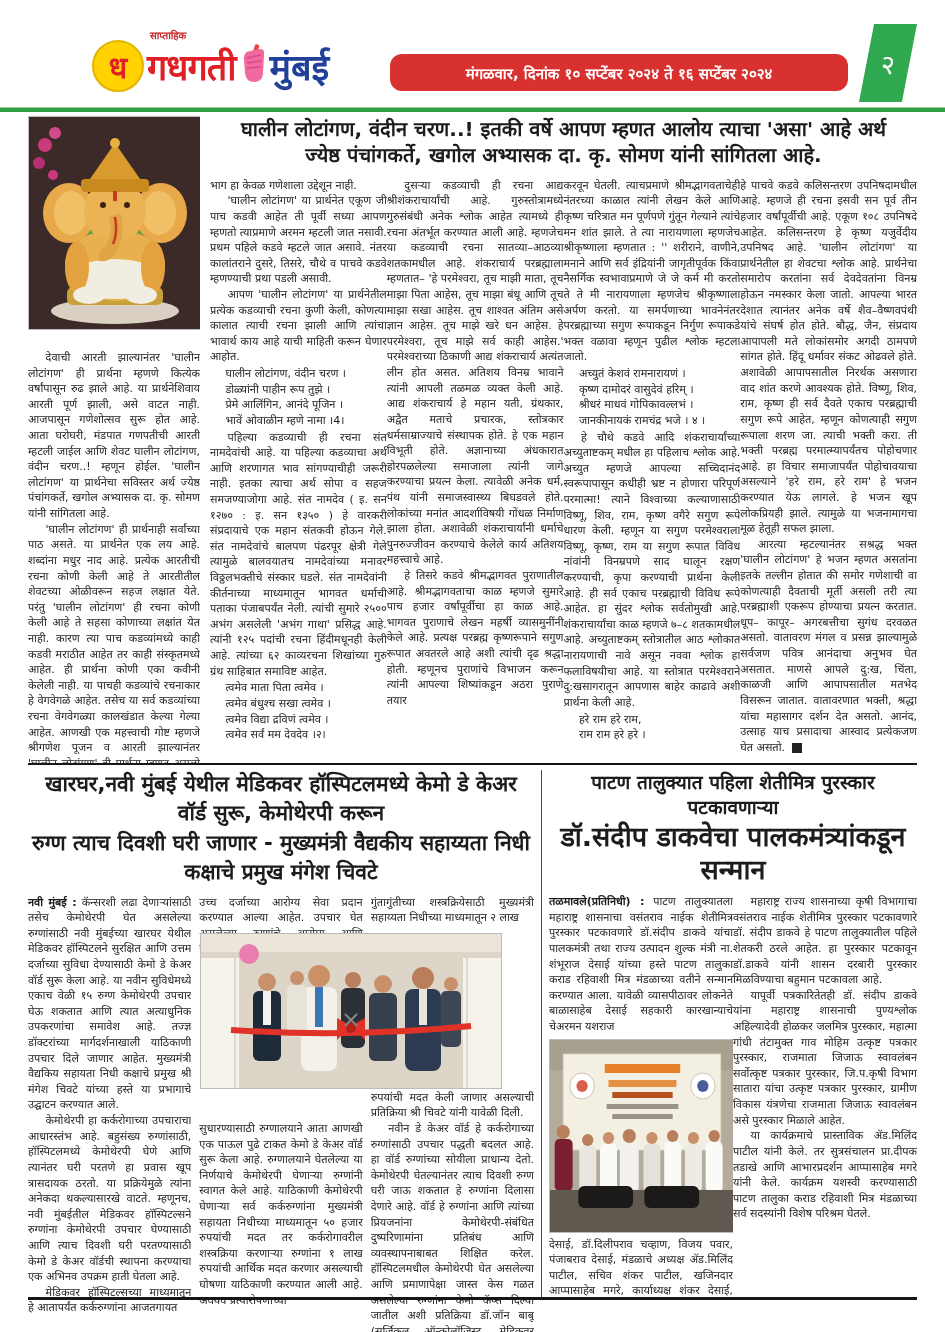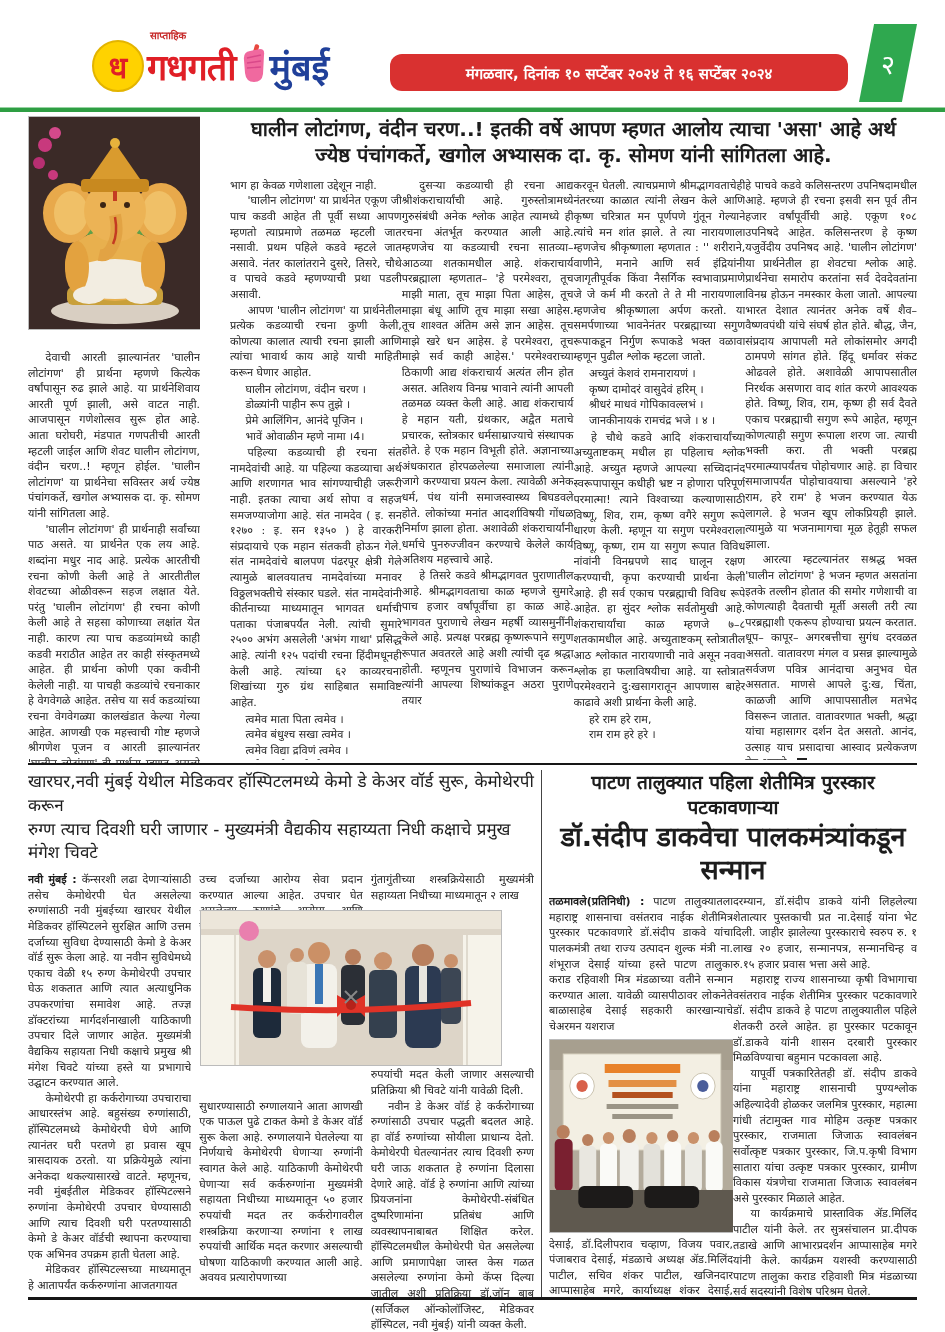--- a/index.html
+++ b/index.html
@@ -29,34 +29,34 @@
   .verseblock { margin:1px 0; }
   .verseblock p { text-indent:0; text-align:left; padding-left:1.4em; }
   .dateline { font-weight:bold; }
   .endmark { display:inline-block; width:10px; height:10px; background:#222; margin-left:4px; vertical-align:middle; }
 
   
   .main-article { position:absolute; left:28px; top:116px; width:889px; height:648px; display:flex; gap:10px; overflow:hidden; }
   .ma-left { width:172px; flex:none; overflow:hidden; }
   .ganesh-photo { width:172px; height:212px; display:block; border:1px solid #bbb; background:#3b2a27; }
   .ma-left .coltext { margin-top:20px; }
-  .ma-right { flex:1; overflow:hidden;margin-left:20px; }
+  .ma-right { flex:1; overflow:hidden; }
   .ma-head { font-size:20px; font-weight:bold; text-align:center; line-height:1.32; }
   .ma-head.second { margin-bottom:9px; }
   .ma-cols { display:flex; height:582px; overflow:hidden; }
   .ma-cols .col { flex:1; overflow:hidden; }
 
   
   .section-rule { position:absolute; left:28px; top:763px; width:889px; height:2px; background:#161616; }
   .bottom { position:absolute; left:28px; top:770px; width:889px; height:528px; display:flex; }
   .vdiv { width:1px; background:#444; margin:0 7px; }
   .bottom-rule { position:absolute; left:28px; top:1297px; width:889px; height:3px; background:#161616; }
 
   .bl { width:506px; flex:none; }
-  .bl-head { font-size:17px; font-weight:normal; text-align:left; line-height:1.4; }
+  .bl-head { font-size:21px; font-weight:bold; text-align:center; line-height:1.4; }
   .bl-cols { position:relative; display:flex; gap:8px; margin-top:7px; height:464px; overflow:hidden; }
   .bl-cols .col { flex:1; overflow:hidden; }
   .bl-photo { position:absolute; left:172px; top:38px; width:300px; height:154px; border:1px solid #bbb; background:#ddd5c8; }
   .sp-b { height:164px; }
 
   .br { flex:1; overflow:hidden; }
   .br-head1 { font-size:19px; font-weight:bold; text-align:center; line-height:1.3; }
   .br-head2 { font-size:27px; font-weight:bold; text-align:center; line-height:1.2; margin:2px 0 8px; }
   .br-cols { display:flex; height:430px; overflow:hidden; }
   .br-cols .col { flex:1; overflow:hidden; }
@@ -124,21 +124,21 @@
       </div>
     </div>
 
     <div class="ma-right">
       <div class="ma-head">घालीन लोटांगण, वंदीन चरण..! इतकी वर्षे आपण म्हणत आलोय त्याचा 'असा' आहे अर्थ</div>
       <div class="ma-head second">ज्येष्ठ पंचांगकर्ते, खगोल अभ्यासक दा. कृ. सोमण यांनी सांगितला आहे.</div>
       <div class="ma-cols">
 
         <div class="col coltext">
           <p class="noindent">भाग हा केवळ गणेशाला उद्देशून नाही.</p>
-          <p>'घालीन लोटांगण' या प्रार्थनेत एकूण जी पाच कडवी आहेत ती पूर्वी सध्या आपण म्हणतो त्याप्रमाणे तळमळ म्हटली जात नसावी. प्रथम पहिले कडवे म्हटले जात असावे. नंतर कालांतराने दुसरे, तिसरे, चौथे व पाचवे कडवे म्हणण्याची प्रथा पडली असावी.</p>
+          <p>'घालीन लोटांगण' या प्रार्थनेत एकूण जी पाच कडवी आहेत ती पूर्वी सध्या आपण म्हणतो त्याप्रमाणे अरमन म्हटली जात नसावी. प्रथम पहिले कडवे म्हटले जात असावे. नंतर कालांतराने दुसरे, तिसरे, चौथे व पाचवे कडवे म्हणण्याची प्रथा पडली असावी.</p>
           <p>आपण 'घालीन लोटांगण' या प्रार्थनेतील प्रत्येक कडव्याची रचना कुणी केली, कोणत्या कालात त्याची रचना झाली आणि त्यांचा भावार्थ काय आहे याची माहिती करून घेणार आहोत.</p>
           <div class="verseblock">
             <p>घालीन लोटांगण, वंदीन चरण ।</p>
             <p>डोळ्यांनी पाहीन रूप तुझे ।</p>
             <p>प्रेमे आलिंगिन, आनंदे पूजिन ।</p>
             <p>भावें ओवाळीन म्हणे नामा ।4।</p>
           </div>
           <p>पहिल्या कडव्याची ही रचना संत नामदेवांची आहे. या पहिल्या कडव्याचा अर्थ आणि शरणागत भाव सांगण्याचीही जरूरी नाही. इतका त्याचा अर्थ सोपा व सहज समजण्याजोगा आहे. संत नामदेव ( इ. सन १२७० : इ. सन १३५० ) हे वारकरी संप्रदायाचे एक महान संतकवी होऊन गेले. संत नामदेवांचे बालपण पंढरपूर क्षेत्री गेले त्यामुळे बालवयातच नामदेवांच्या मनावर विठ्ठलभक्तीचे संस्कार घडले. संत नामदेवांनी कीर्तनाच्या माध्यमातून भागवत धर्माची पताका पंजाबपर्यंत नेली. त्यांची सुमारे २५०० अभंग असलेली 'अभंग गाथा' प्रसिद्ध आहे. त्यांनी १२५ पदांची रचना हिंदीमधूनही केली आहे. त्यांच्या ६२ काव्यरचना शिखांच्या गुरु ग्रंथ साहिबात समाविष्ट आहेत.</p>
           <div class="verseblock">
             <p>त्वमेव माता पिता त्वमेव ।</p>
@@ -296,21 +296,20 @@
             </g>
             <rect x="0" y="150" width="195" height="42" fill="#5f594f"></rect>
             <rect x="30" y="146" width="58" height="22" rx="6" fill="#1c1a19"></rect>
             <rect x="100" y="146" width="58" height="22" rx="6" fill="#1c1a19"></rect>
           </svg>
           <p class="noindent">देसाई, डॉ.दिलीपराव चव्हाण, विजय पवार, पंजाबराव देसाई, मंडळाचे अध्यक्ष ॲड.मिलिंद पाटील, सचिव शंकर पाटील, खजिनदार आप्पासाहेब मगरे, कार्याध्यक्ष शंकर देसाई, सदस्य राजेंद्र जाधव, राहुल देसाई, रफिक पटेल, बाळकृष्ण काजारी, प्रा. उत्तमराव माने व अन्य मान्यवर उपस्थित होते.</p>
 
         </div>
 
         <div class="col coltext">
-          <p class="noindent">दरम्यान, डॉ.संदीप डाकवे यांनी लिहलेल्या शेतात्यार पुस्तकाची प्रत ना.देसाई यांना भेट दिली. जाहीर झालेल्या पुरस्काराचे स्वरुप रु. १ लाख २० हजार, सन्मानपत्र, सन्मानचिन्ह व रु.१५ हजार प्रवास भत्ता असे आहे.</p>
           <p>महाराष्ट्र राज्य शासनाच्या कृषी विभागाचा वसंतराव नाईक शेतीमित्र पुरस्कार पटकावणारे डॉ. संदीप डाकवे हे पाटण तालुक्यातील पहिले शेतकरी ठरले आहेत. हा पुरस्कार पटकावून डॉ.डाकवे यांनी शासन दरबारी पुरस्कार मिळविण्याचा बहुमान पटकावला आहे.</p>
           <p>यापूर्वी पत्रकारितेतही डॉ. संदीप डाकवे यांना महाराष्ट्र शासनाची पुण्यश्लोक अहिल्यादेवी होळकर जलमित्र पुरस्कार, महात्मा गांधी तंटामुक्त गाव मोहिम उत्कृष्ट पत्रकार पुरस्कार, राजमाता जिजाऊ स्वावलंबन सर्वोत्कृष्ट पत्रकार पुरस्कार, जि.प.कृषी विभाग सातारा यांचा उत्कृष्ट पत्रकार पुरस्कार, ग्रामीण विकास यंत्रणेचा राजमाता जिजाऊ स्वावलंबन असे पुरस्कार मिळाले आहेत.</p>
           <p>या कार्यक्रमाचे प्रास्ताविक ॲड.मिलिंद पाटील यांनी केले. तर सुत्रसंचालन प्रा.दीपक तडाखे आणि आभारप्रदर्शन आप्पासाहेब मगरे यांनी केले. कार्यक्रम यशस्वी करण्यासाठी पाटण तालुका कराड रहिवाशी मित्र मंडळाच्या सर्व सदस्यांनी विशेष परिश्रम घेतले.</p>
         </div>
 
       </div>
     </div>
   </div>
 
   <div class="bottom-rule"></div>

